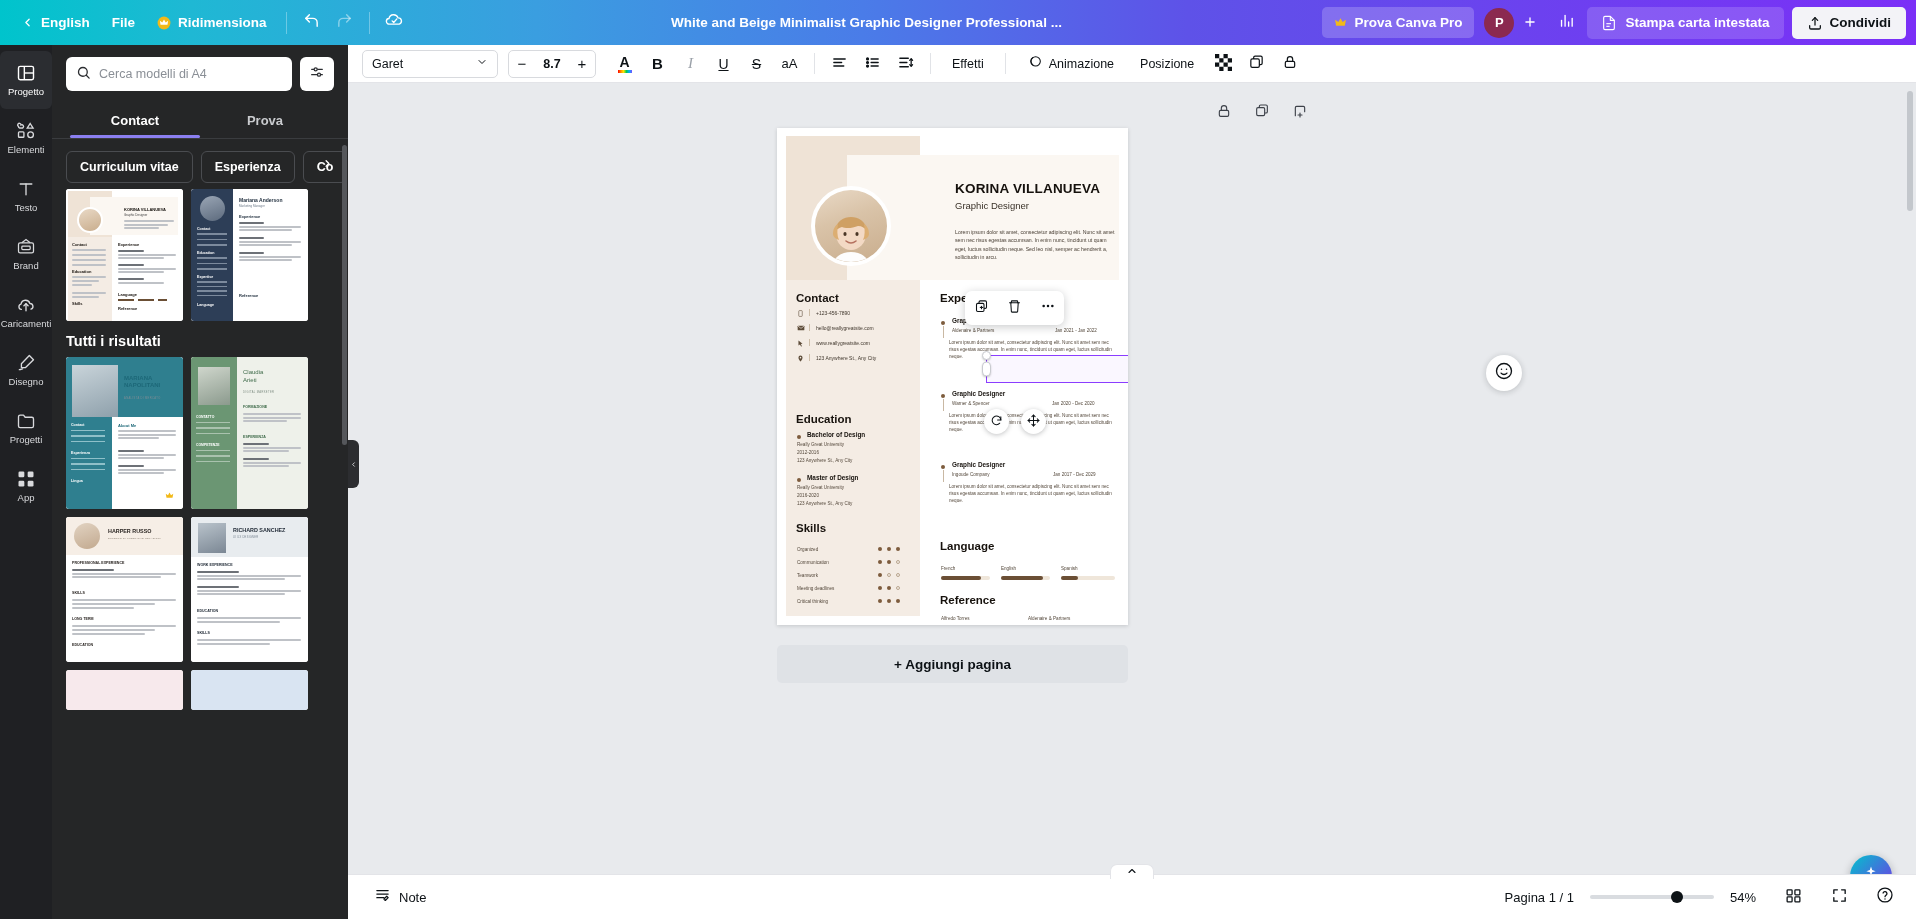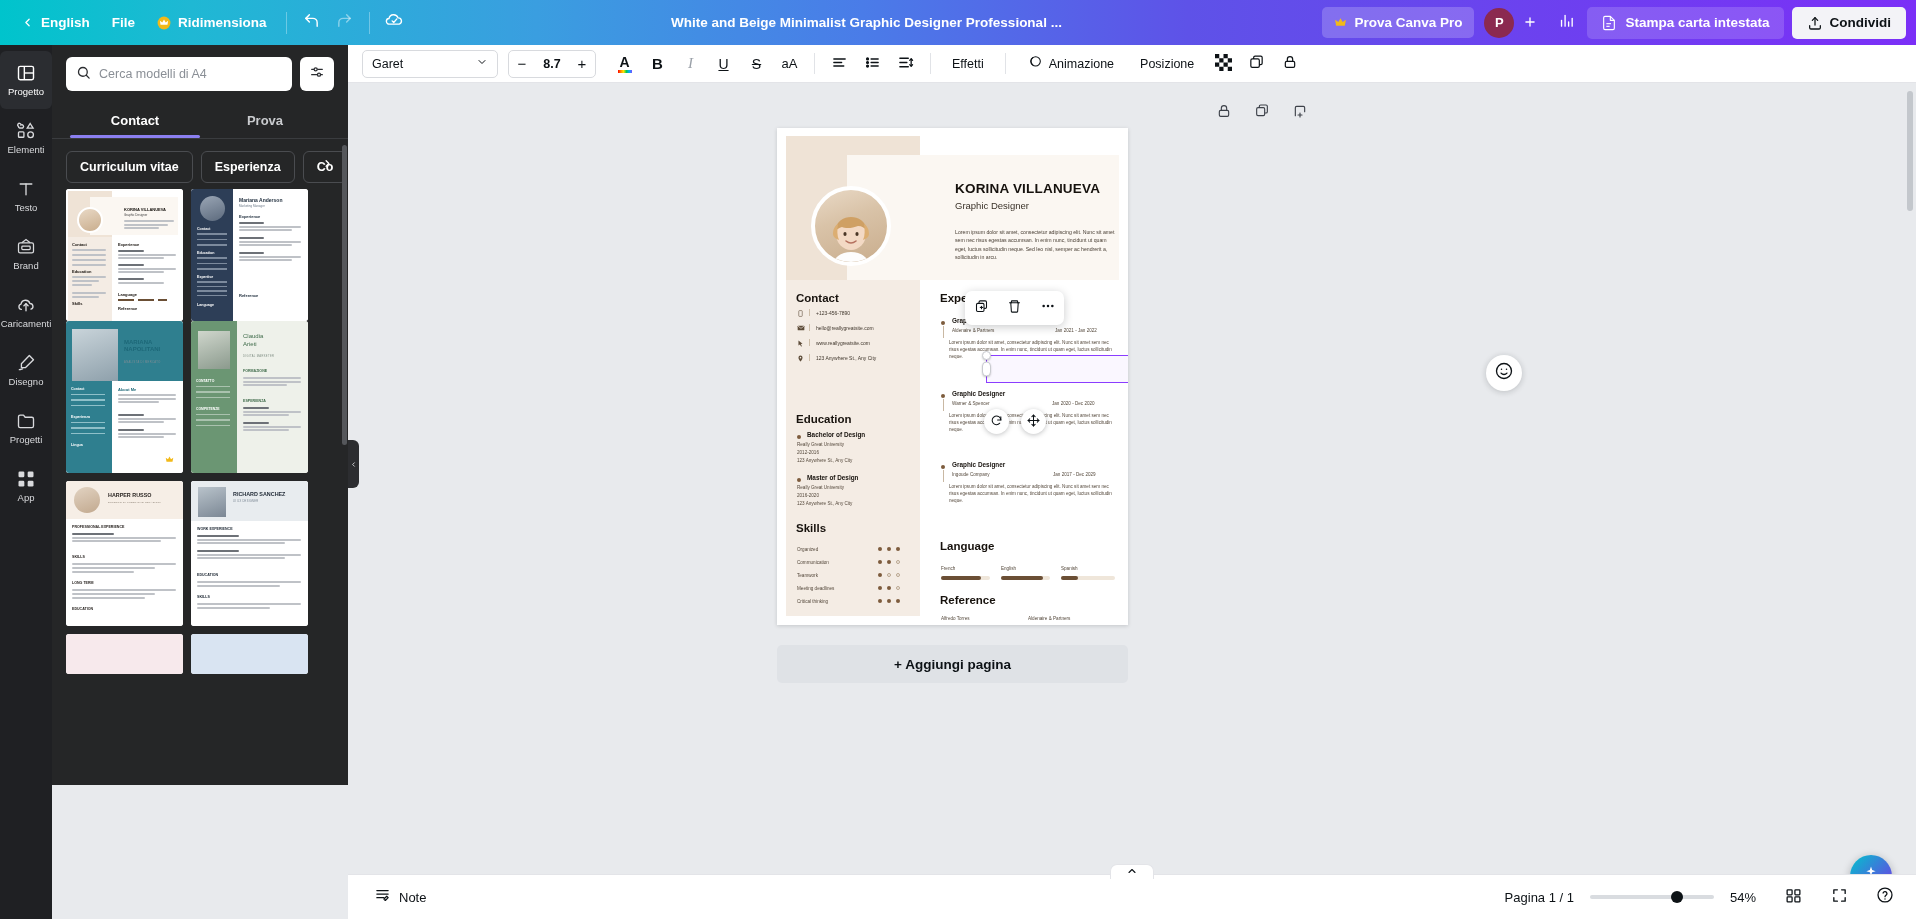--- a/index.html
+++ b/index.html
@@ -67,21 +67,21 @@
   .rail-item {
     width: 52px; height: 58px; display: flex; flex-direction: column;
     align-items: center; justify-content: center; gap: 3px;
     color: #d9dadd; font-size: 9.5px; cursor: pointer; border-radius: 6px;
   }
   .rail-item.active { background: #2b2d31; color: #fff; }
   .rail-item svg { display: block; }
 
   
   .panel {
-    position: absolute; top: 45px; left: 52px; width: 296px; height: 740px;
+    position: absolute; top: 45px; left: 52px; width: 296px; height: 874px;
     background: #252627; overflow: hidden;
   }
   .search-row { display: flex; align-items: center; padding: 12px 14px 8px 14px; gap: 8px; }
   .search-box {
     flex: 1; height: 34px; background: #fff; border-radius: 6px;
     display: flex; align-items: center; padding: 0 10px; gap: 8px;
   }
   .search-box input {
     border: none; outline: none; flex: 1; font-size: 12.5px;
     font-family: "Liberation Sans", sans-serif; color: #333;
@@ -612,20 +612,21 @@
             <div class="mini-line" style="margin-bottom:6px;width:85%"></div>
           <div class="mini-line mini-dark" style="margin-bottom:1.5px;width:40%"></div>
             <div class="mini-line" style="margin-bottom:1.5px"></div>
             <div class="mini-line" style="width:85%"></div>
         </div>
         <div style="position:absolute;left:48px;top:104px;font-size:4px;font-weight:bold;color:#22303f">Reference</div>
       </div>
     </div>
   </div>
 
+  <div class="sec-title">Tutti i risultati</div>
   <div class="thumb-grid">
     <div class="thumb result">
       <div class="mini" style="background:#fff">
         <div style="position:absolute;left:0;top:0;width:100%;height:60px;background:#2f7f8f"></div>
         <div style="position:absolute;left:6px;top:8px;width:46px;height:52px;background:linear-gradient(160deg,#c9d4da,#8ea0ab)"></div>
         <div style="position:absolute;left:58px;top:18px;font-size:6px;font-weight:bold;color:#1d6878;line-height:1.2">MARIANA<br>NAPOLITANI</div>
         <div style="position:absolute;left:58px;top:40px;font-size:2.6px;color:#7f8d95;letter-spacing:.4px">ANALISTA DI MERCATO</div>
         <div style="position:absolute;left:0;top:60px;width:46px;bottom:0;background:#2f7f8f"></div>
         <div style="position:absolute;left:5px;top:66px;font-size:3.6px;font-weight:bold;color:#fff">Contact</div>
         <div style="position:absolute;left:5px;top:73px;width:34px">

